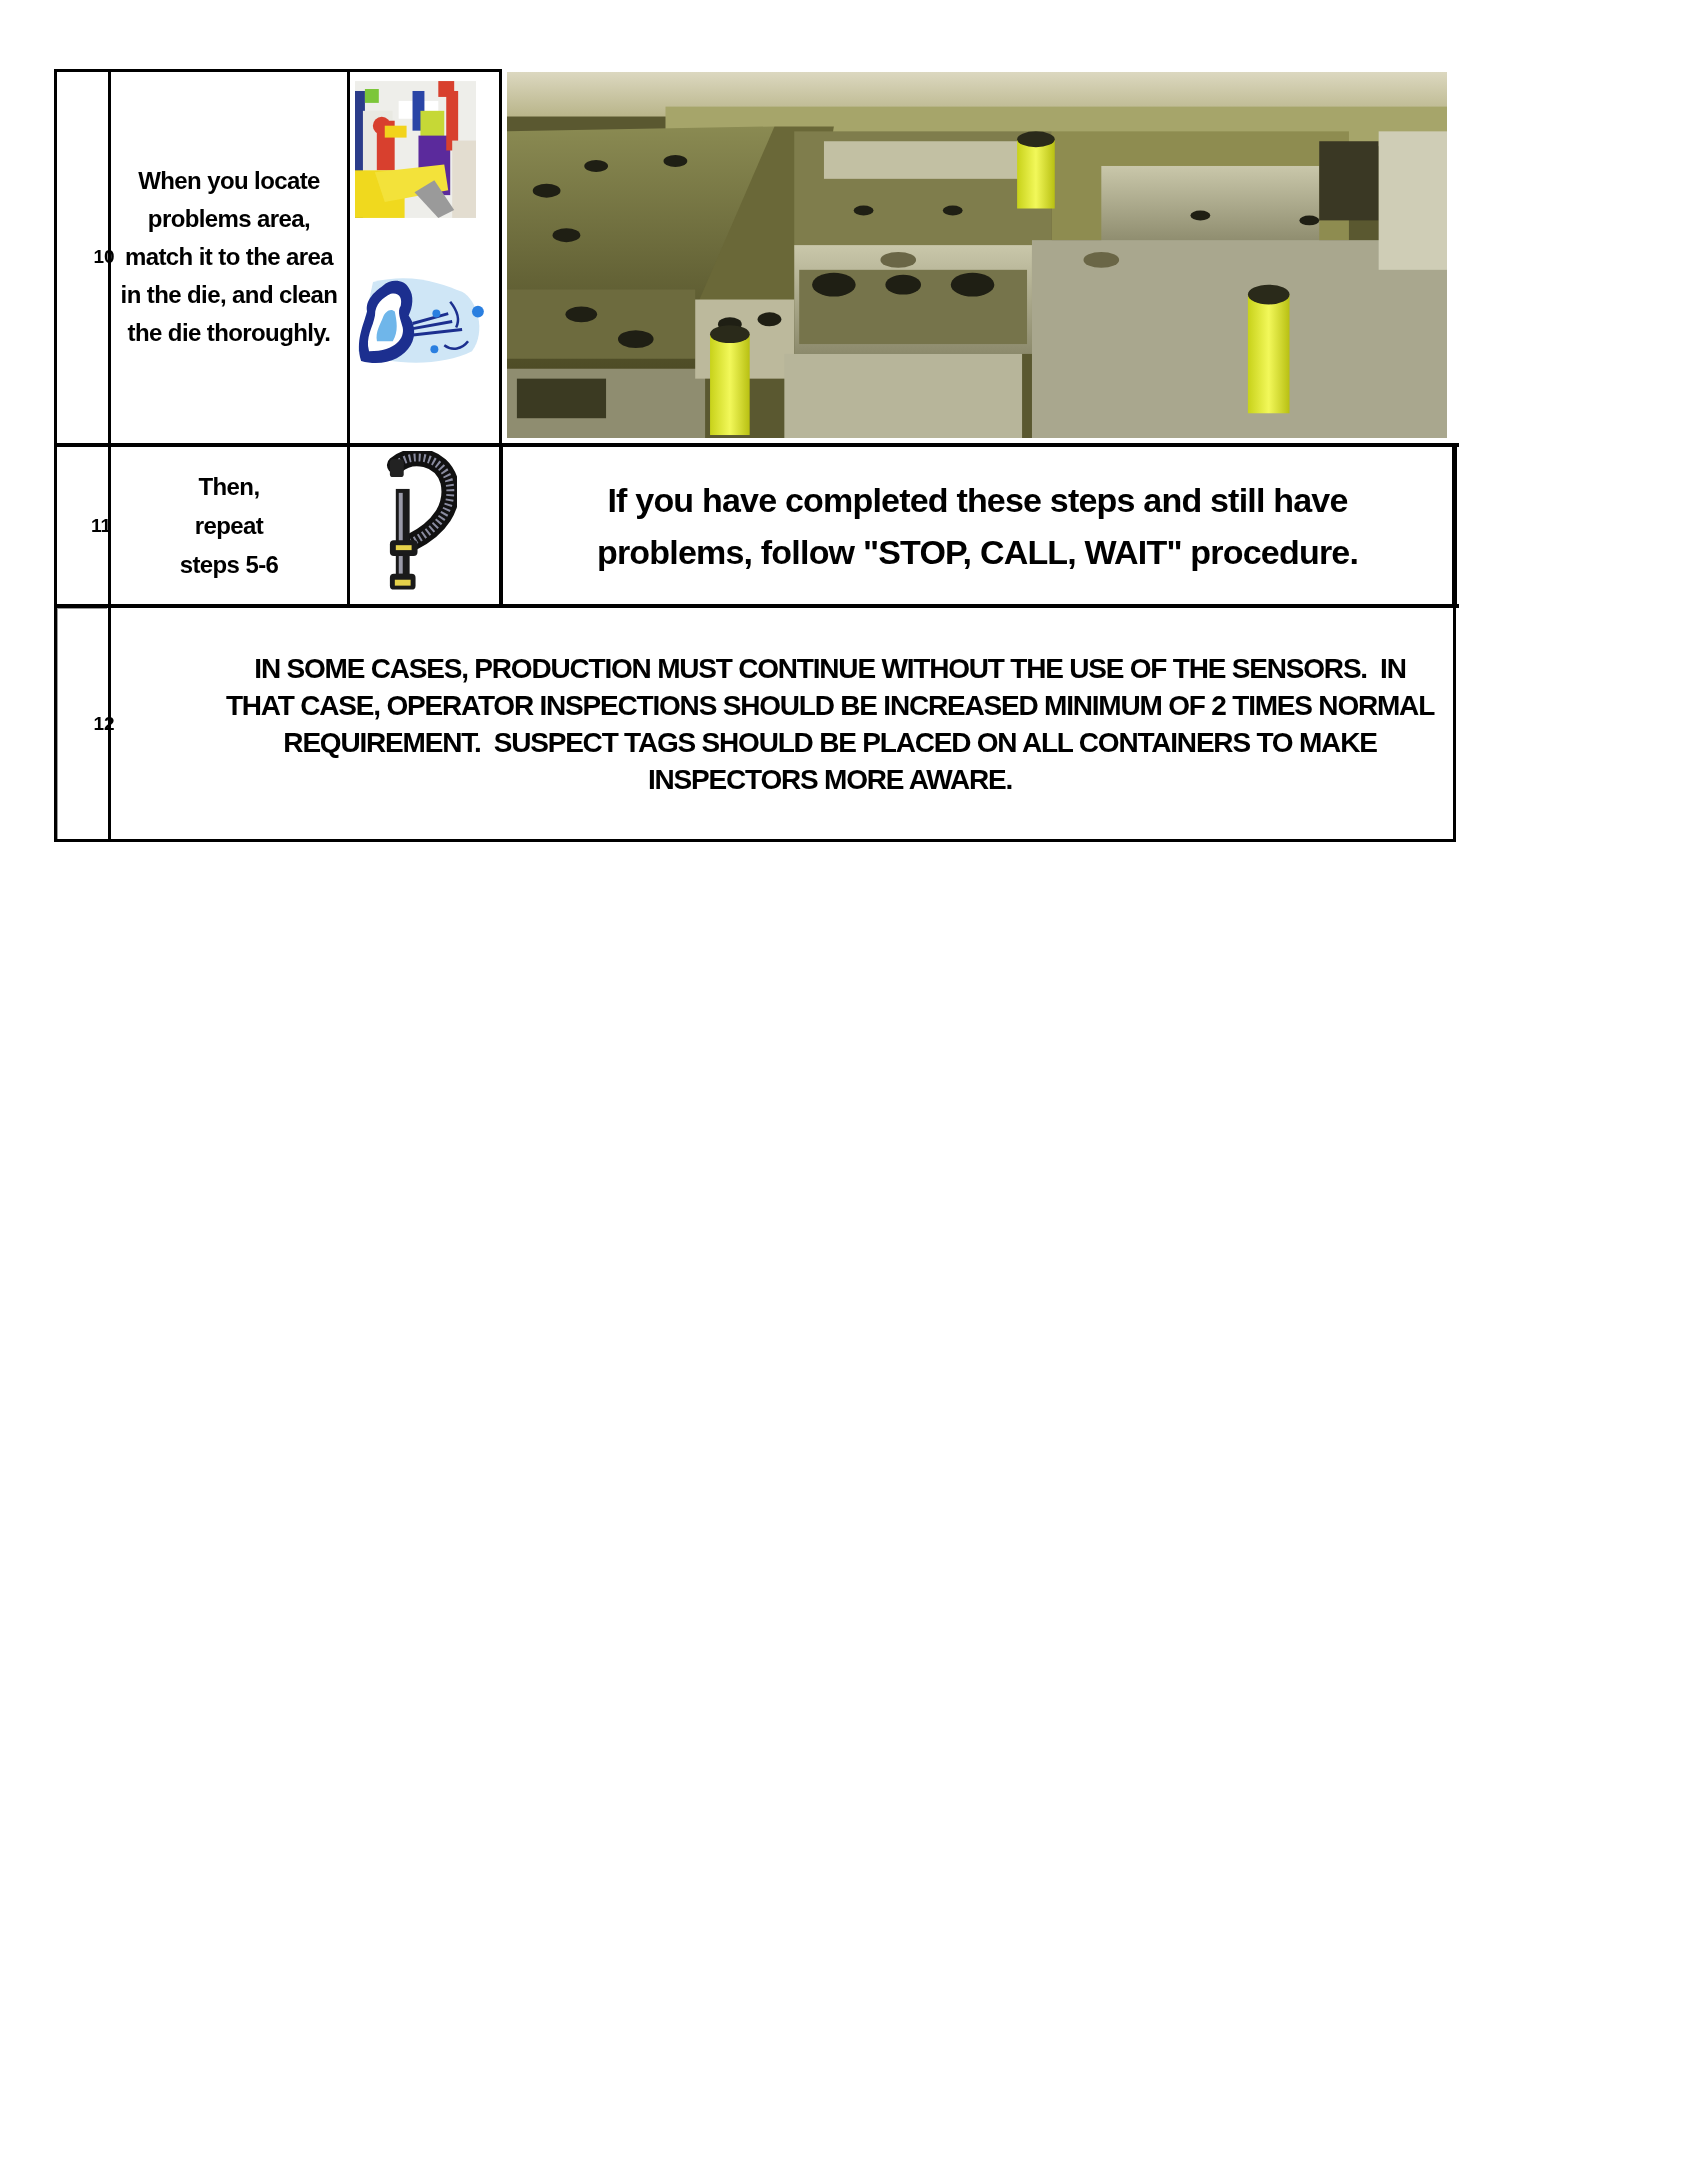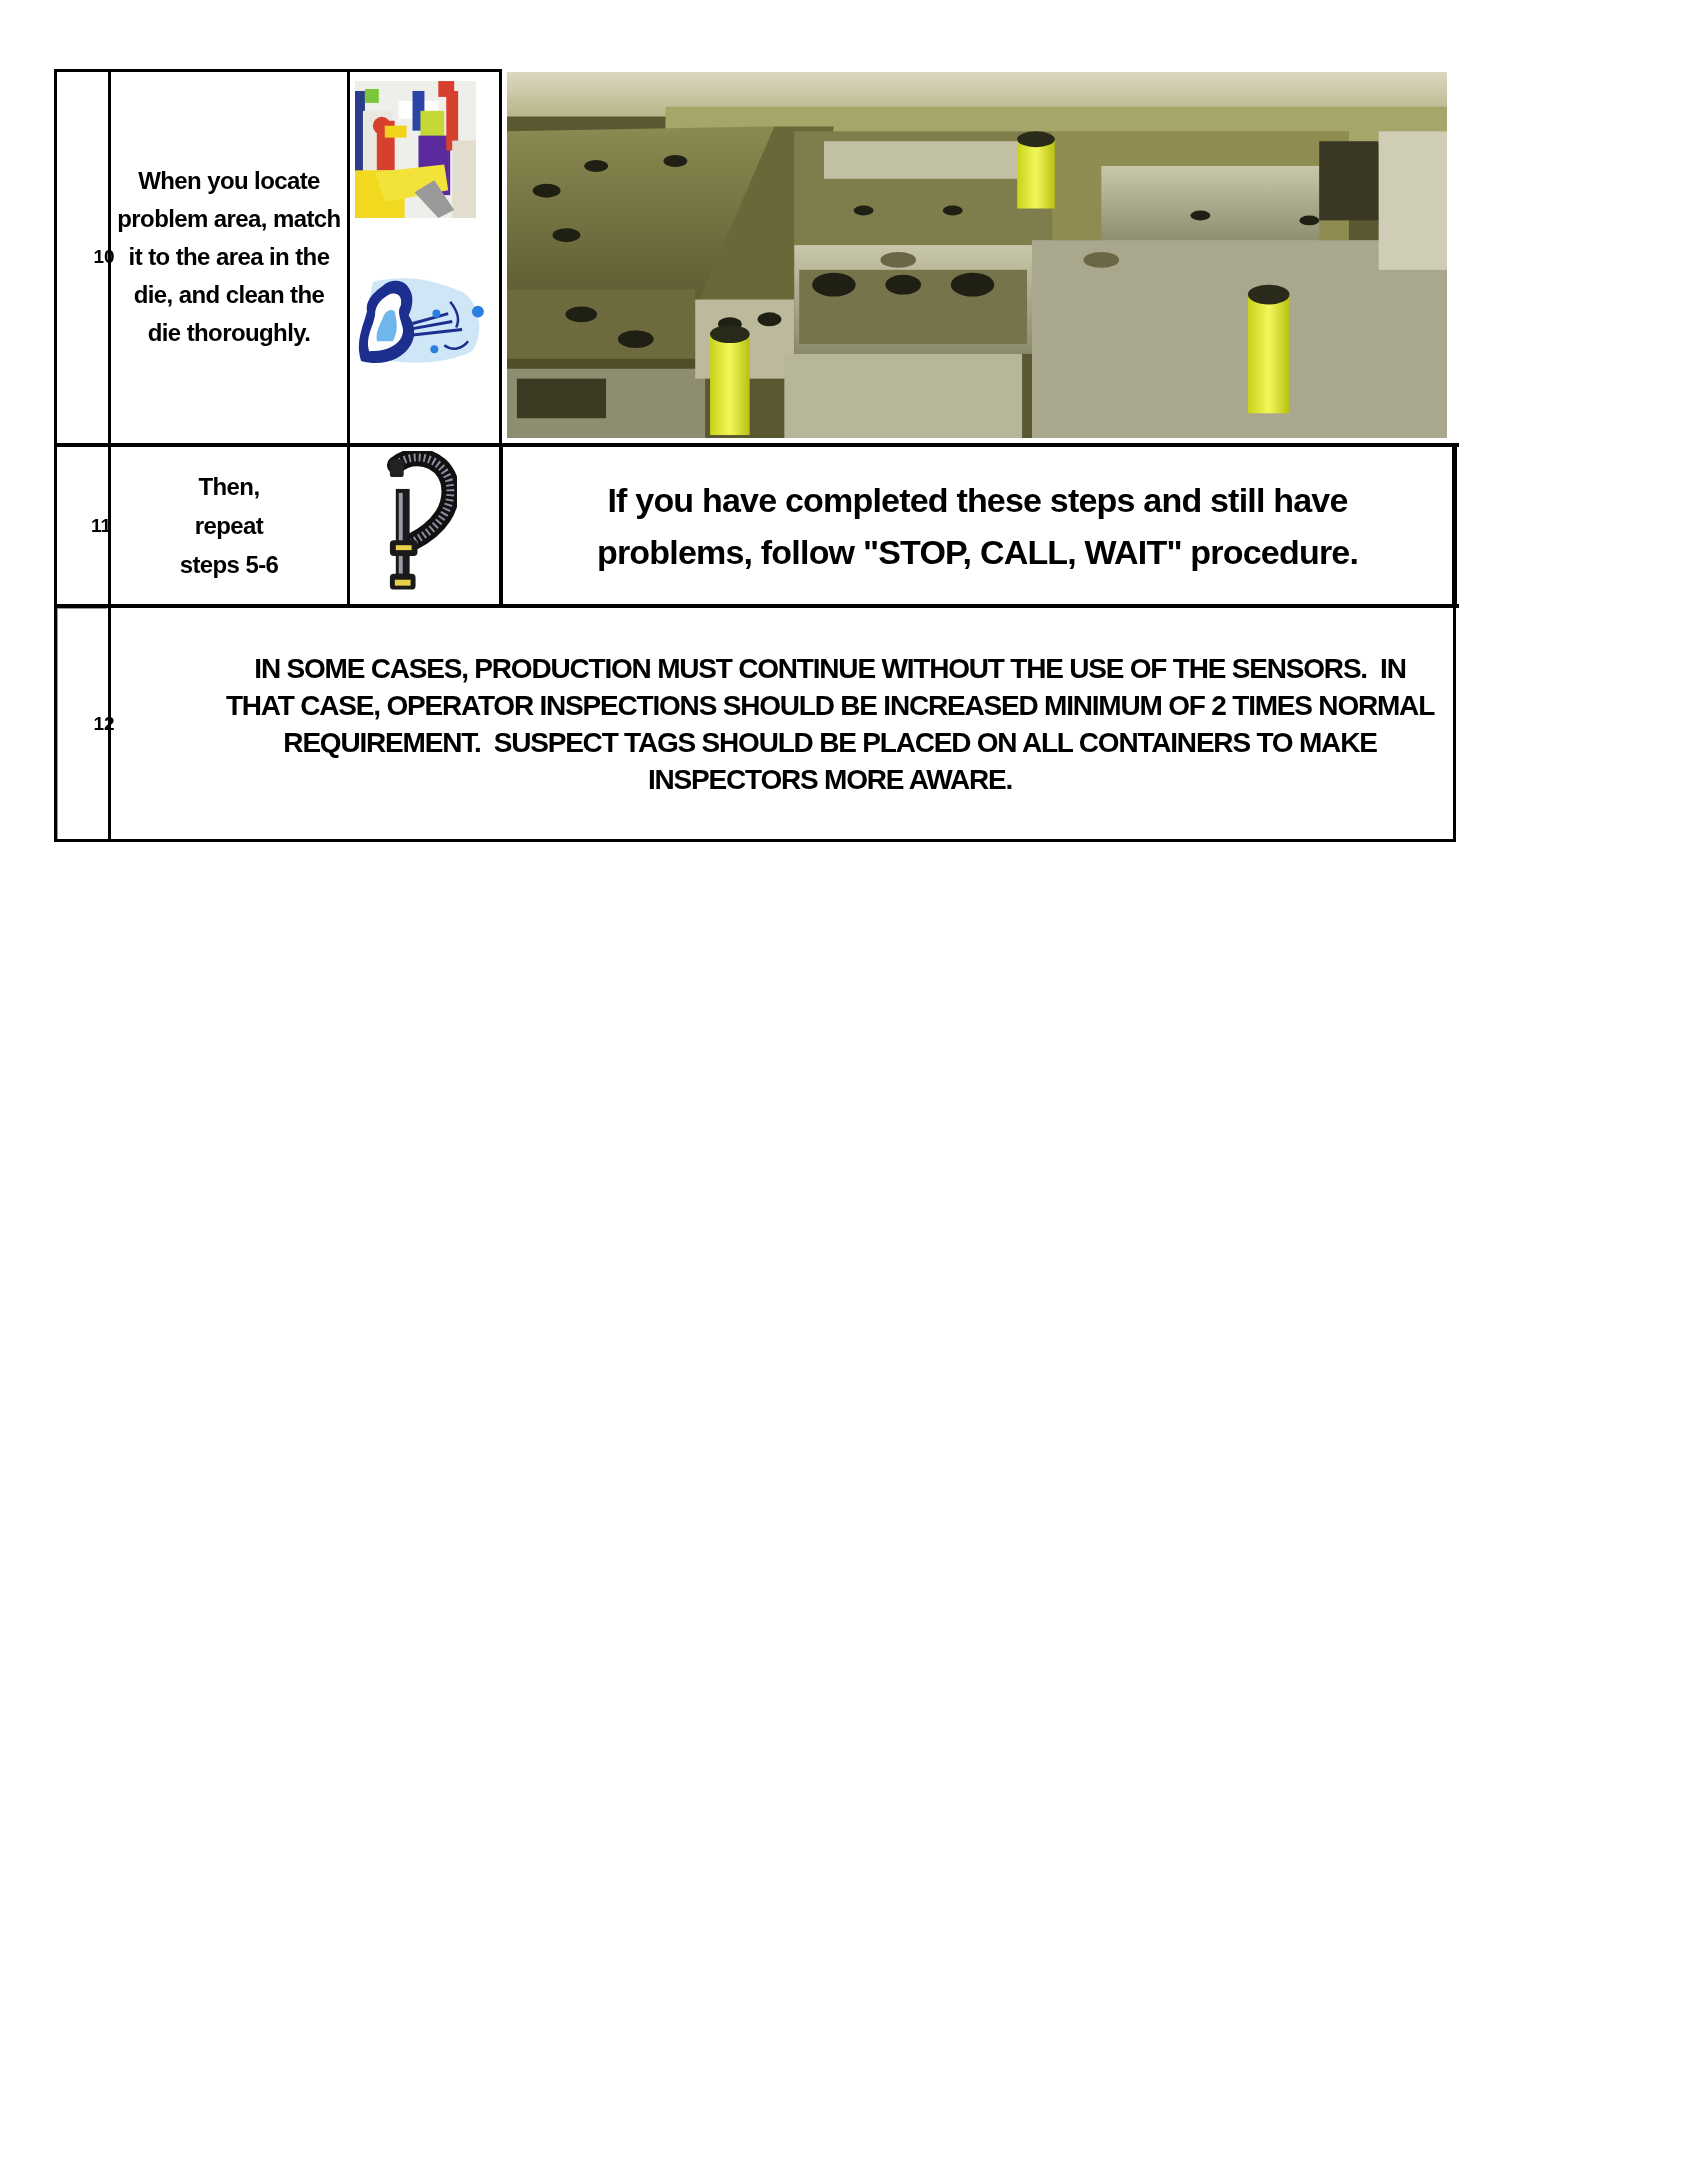--- a/index.html
+++ b/index.html
@@ -40,21 +40,21 @@
   <div class="line" style="left:54px; top:604px; width:1405px; height:4px;"></div>
 
   <div class="line" style="left:1453px; top:606px; width:3px; height:236px;"></div>
 
   <div class="line" style="left:54px; top:839px; width:1402px; height:3px;"></div>
 
   <div class="abs" style="left:57px; top:608px; width:50px; height:231px; border-top:1px solid #9a9a9a; border-left:1px solid #9a9a9a;"></div>
 
   <div class="cell-text num" style="left:57px; top:72px; width:50px; height:370px;">10</div>
 
-  <div class="cell-text step10" style="left:113px; top:72px; width:232px; height:370px; padding:0 2px;">When you locate problem area, match it to the area in the die, and clean the die thoroughly.</div>
+  <div class="cell-text step10" style="left:113px; top:72px; width:232px; height:370px; padding:0 2px;">When you locate problems area, match it to the area in the die, and clean the die thoroughly.</div>
 
   <div class="abs" style="left:355px; top:81px; width:121px; height:137px; background:#f4f4f2; overflow:hidden;">
     <svg width="121" height="137" viewBox="0 0 122 138">
       <rect width="122" height="138" fill="#eeeeea"></rect>
       <rect x="0" y="10" width="10" height="128" fill="#2b3c8a"></rect>
       <rect x="8" y="30" width="30" height="108" fill="#e9e9e2"></rect>
       <rect x="10" y="8" width="14" height="14" fill="#7cc63a"></rect>
       <rect x="22" y="40" width="18" height="50" fill="#d8402e"></rect>
       <circle cx="27" cy="45" r="9" fill="#d8402e"></circle>
       <rect x="30" y="45" width="22" height="12" fill="#f2d31c"></rect>

